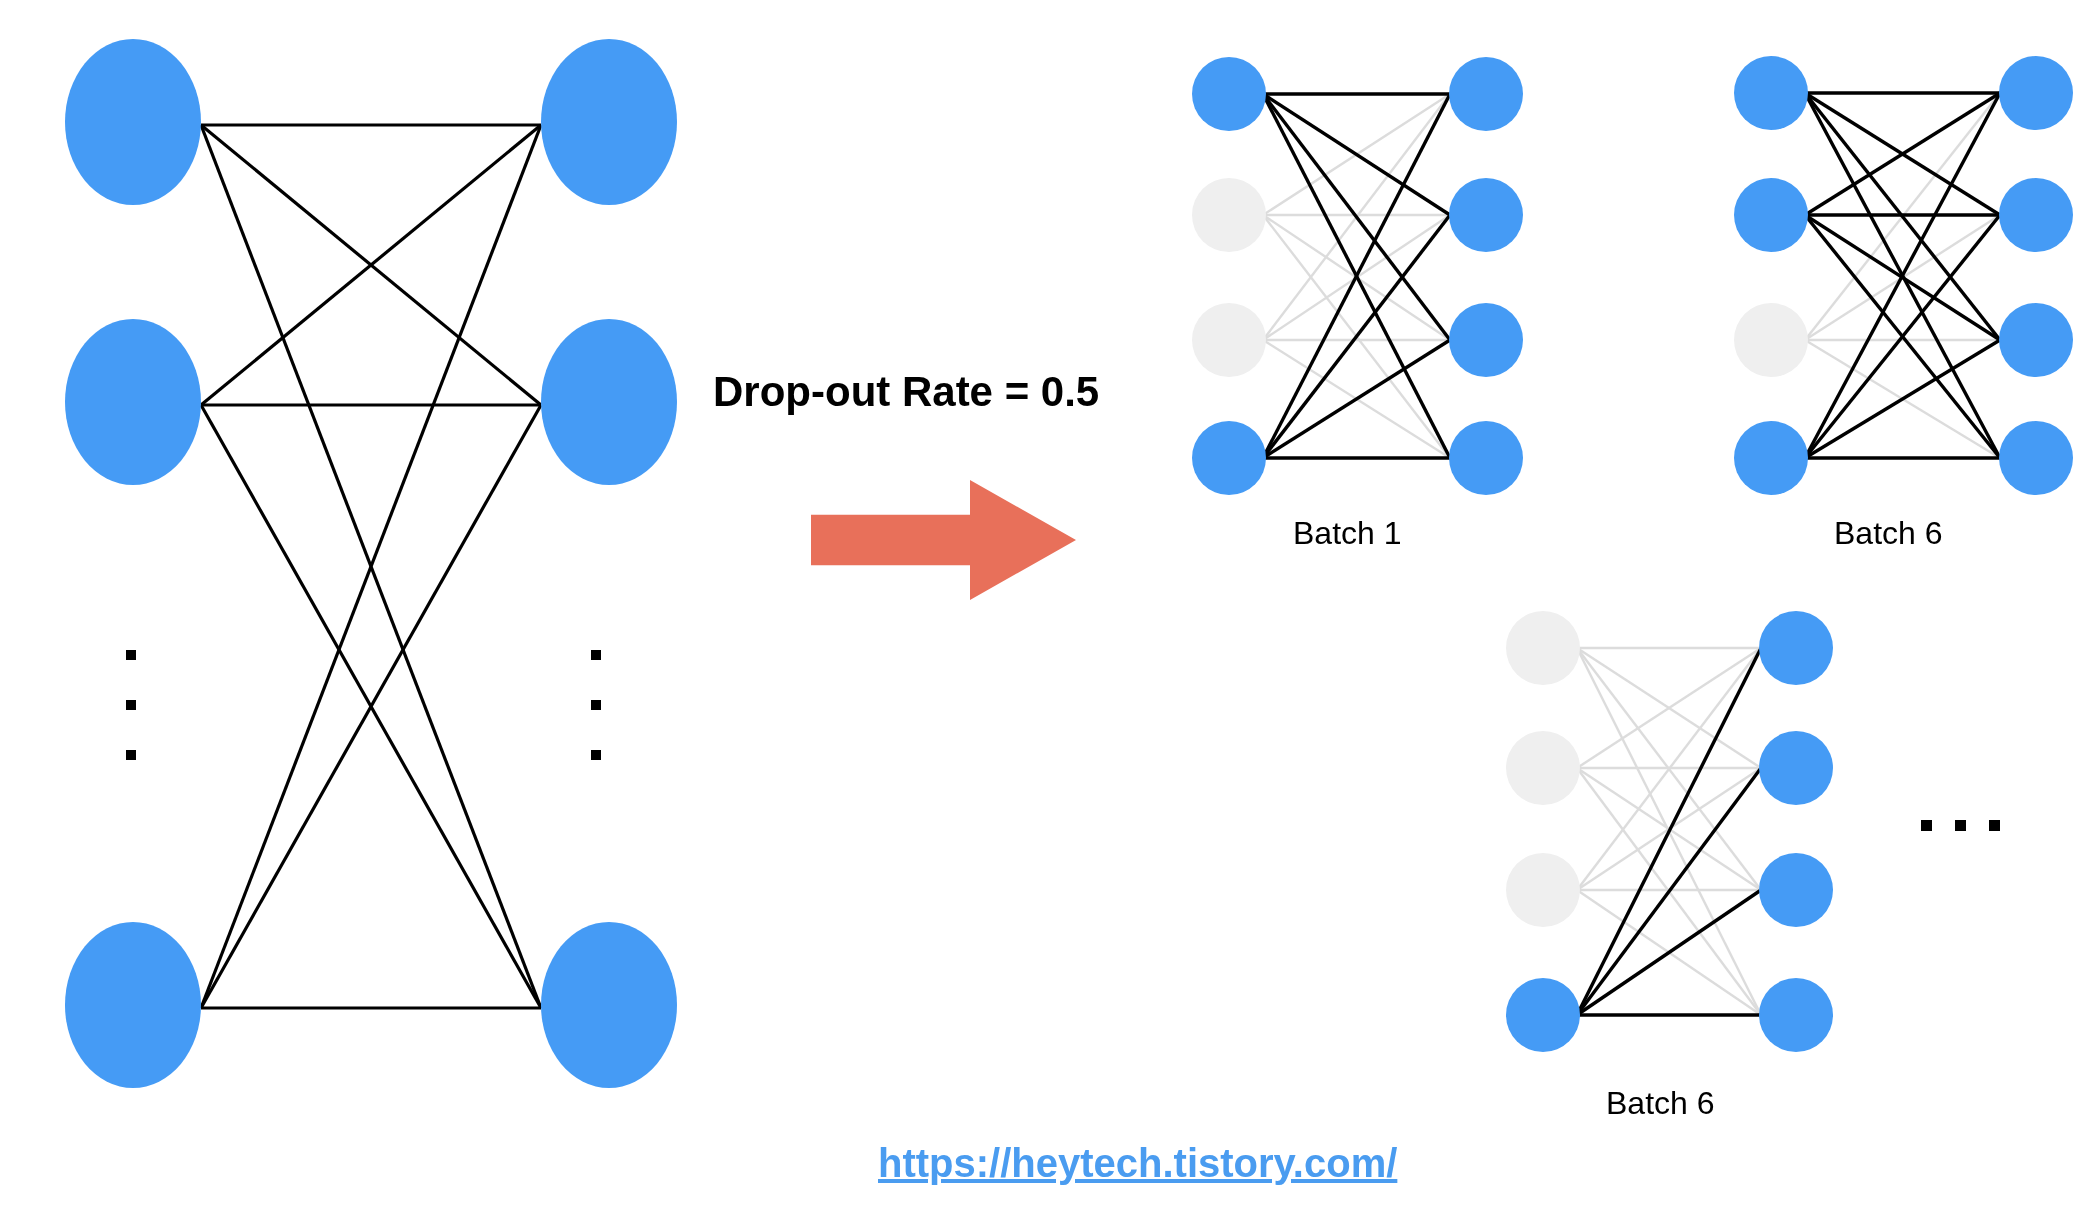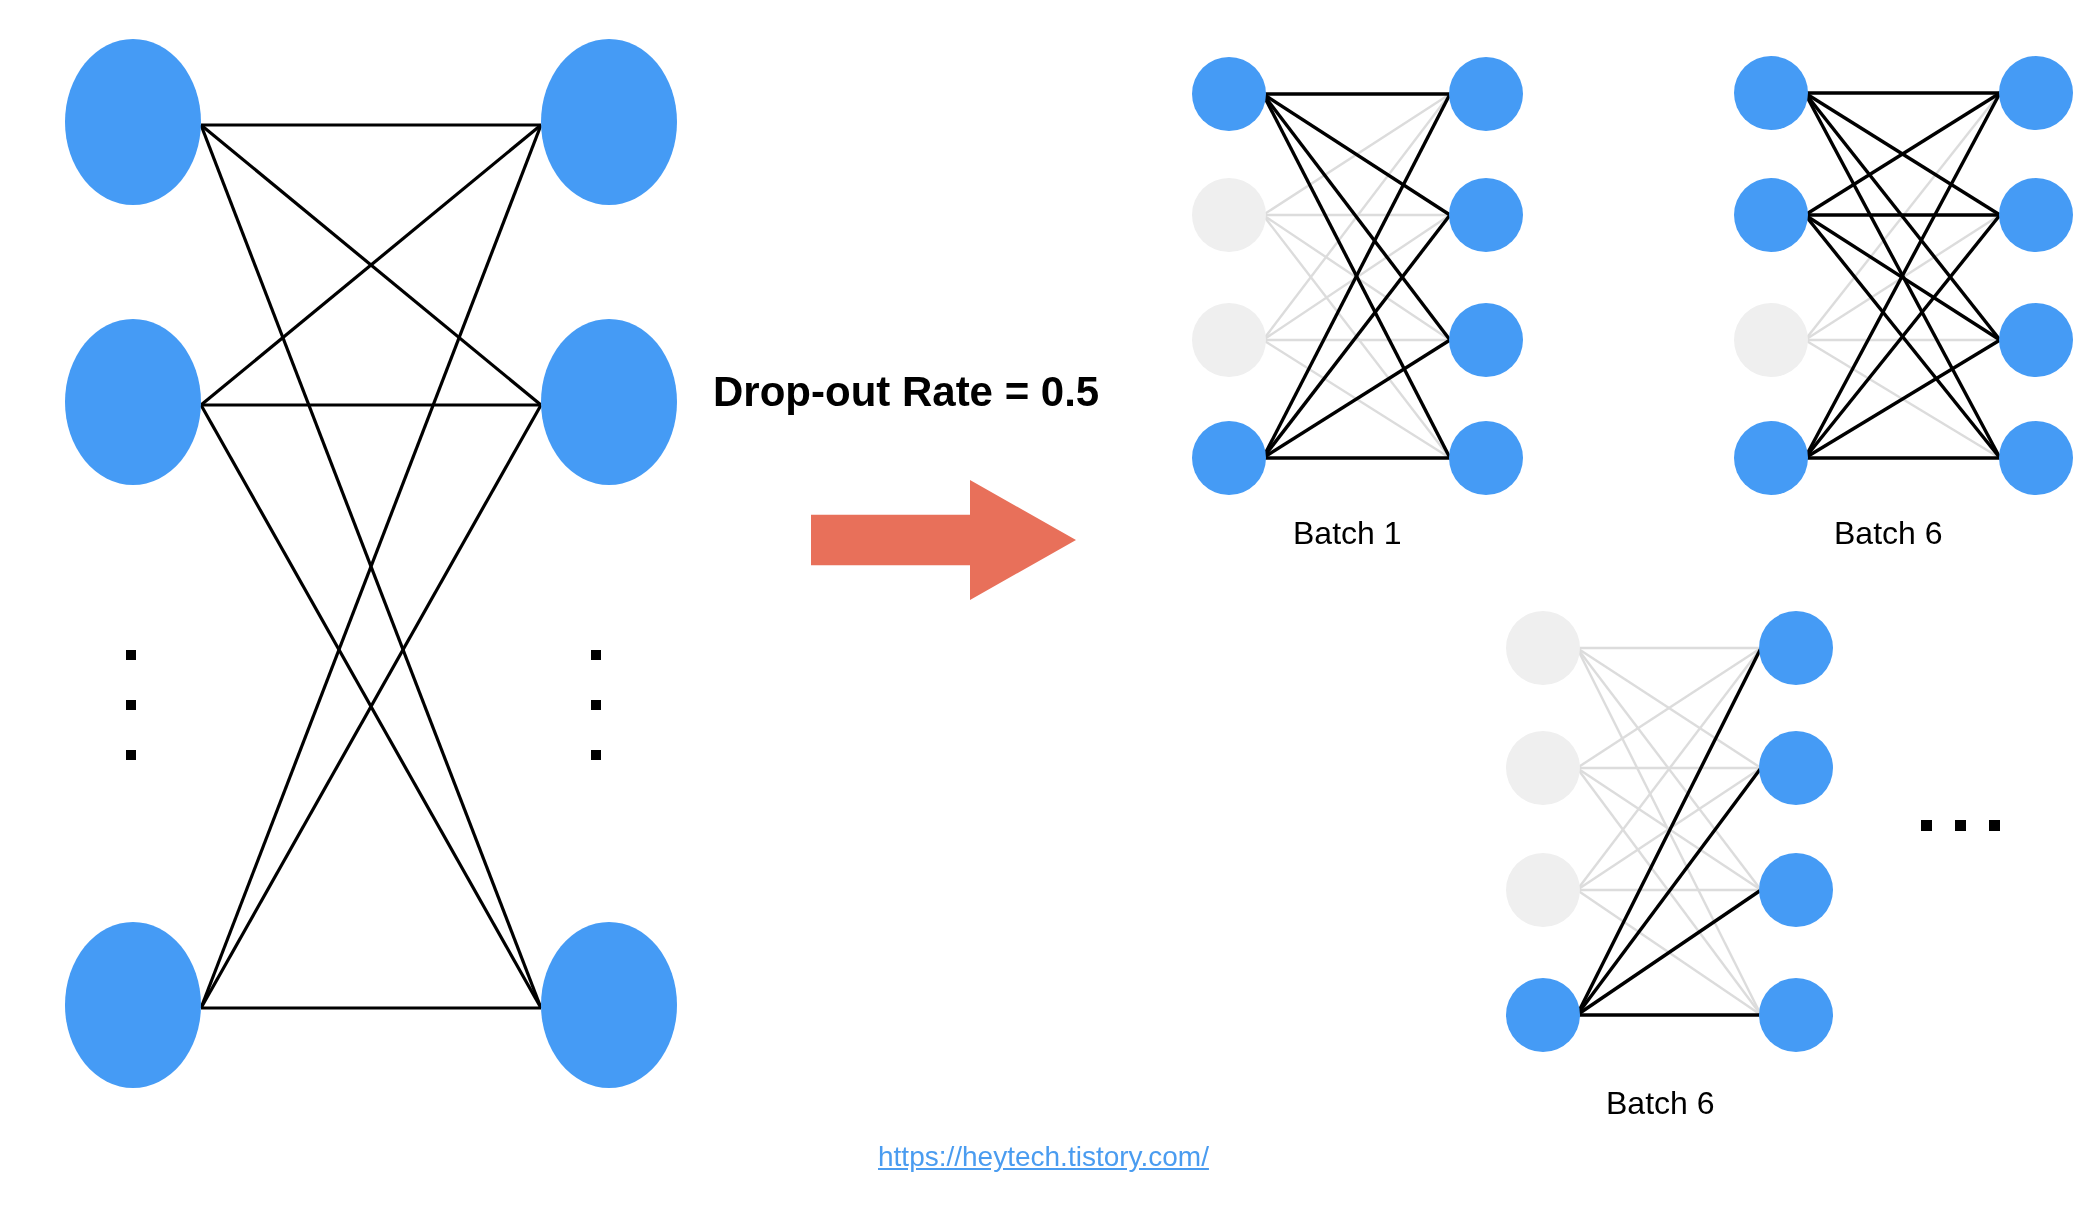--- a/index.html
+++ b/index.html
@@ -16,22 +16,22 @@
     color:#000000;
     font-size:32px;
     font-weight:400;
     white-space:nowrap;
     letter-spacing:0px;
   }
   .lbl.bold{font-weight:700;font-size:42px;}
   .link{
     position:absolute;
     color:#4a9cf0;
-    font-size:28px;
-    font-weight:400;
+    font-size:40px;
+    font-weight:700;
     text-decoration:underline;
     white-space:nowrap;
   }
 </style>
 </head>
 <body>
 
 <div id="stage">
 
   <svg class="layer" id="vec" viewBox="0 0 2078 1224">

